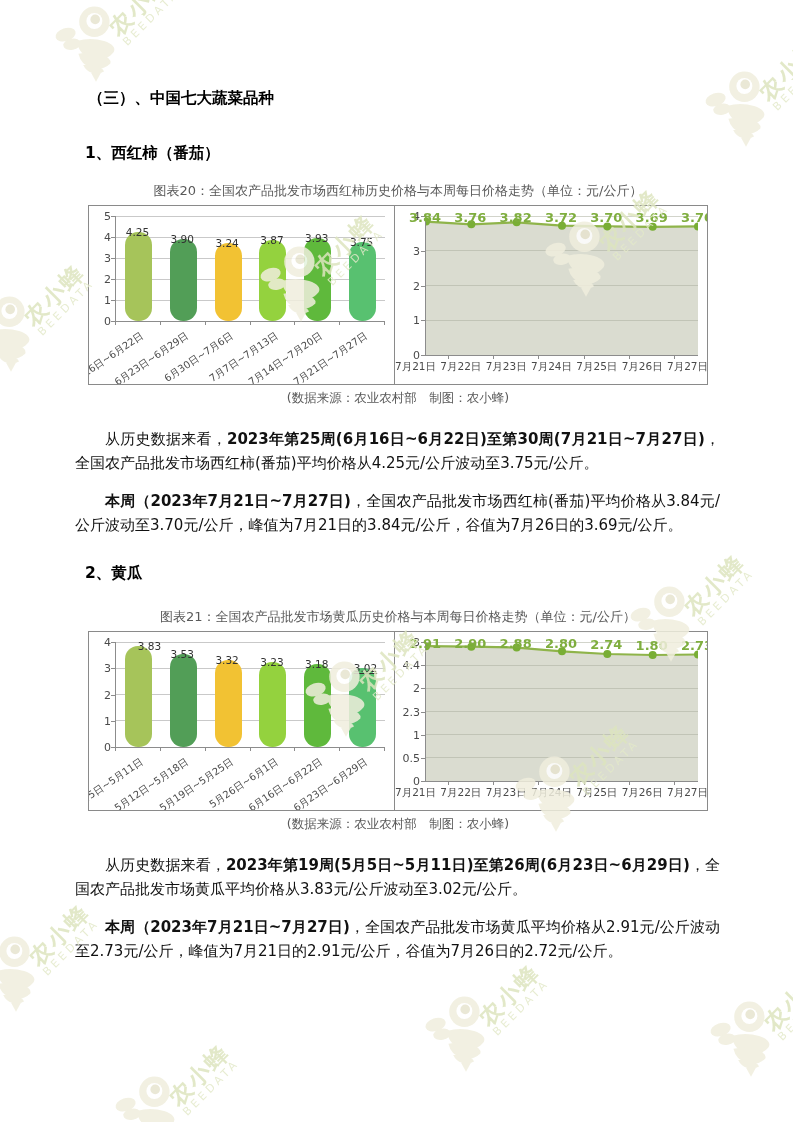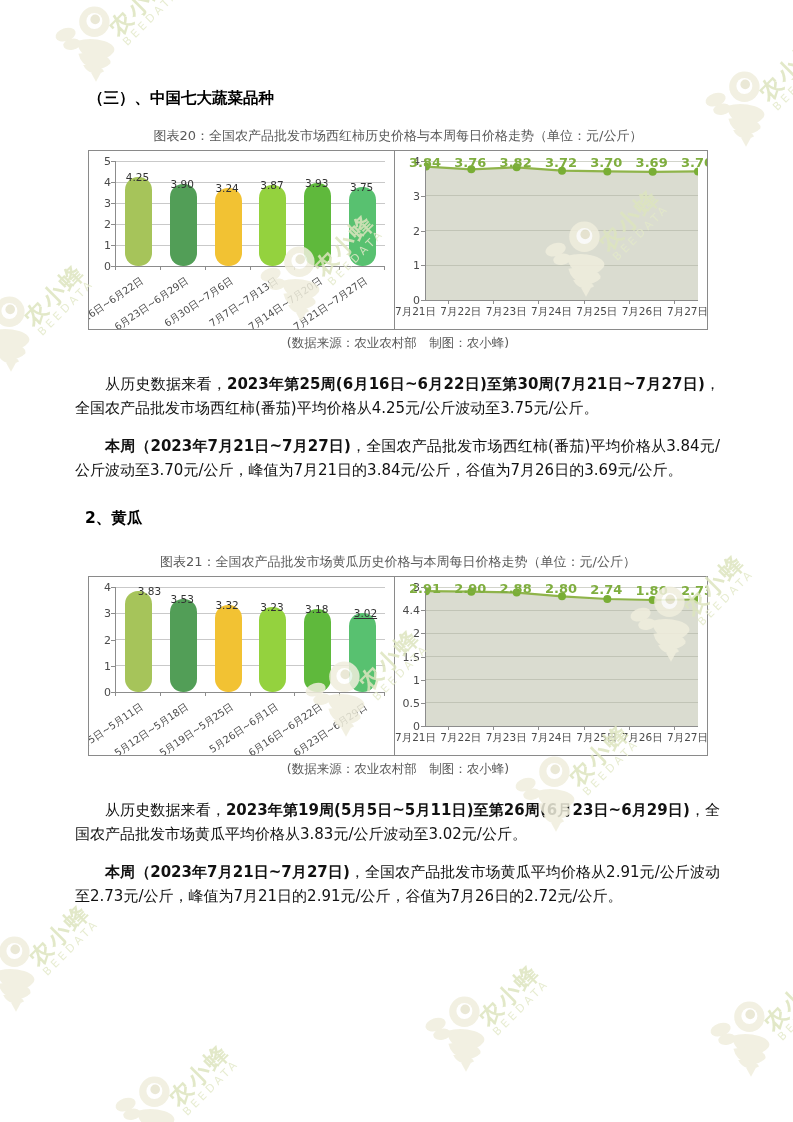--- a/index.html
+++ b/index.html
@@ -287,20 +287,21 @@
         </svg>
         <div class="wm-text">
           <span class="wm-name">农小蜂</span>
           <span class="wm-brand">BEEDATA</span>
         </div>
       </div>
     </div>
 
   <div class="h2">（三）、中国七大蔬菜品种</div>
 
+  <div class="h3">1、西红柿（番茄）</div>
 
   <div class="fig-caption">图表20：全国农产品批发市场西红柿历史价格与本周每日价格走势（单位：元/公斤）</div>
   <div class="fig-box">
     <div class="cell left">
       <div class="chart bchart">
           <div class="plot">
             <div class="gridline" style="top: 83.5px;"></div>
             <div class="gridline" style="top: 62.5px;"></div>
             <div class="gridline" style="top: 41.5px;"></div>
             <div class="gridline" style="top: 20.5px;"></div>
@@ -477,21 +478,21 @@
             <div class="gridline" style="top: 45.8333px;"></div>
             <div class="gridline" style="top: 22.6667px;"></div>
             <div class="gridline" style="top: -0.5px;"></div>
           </div>
           <div class="ylab" style="left: 0px; width: 25px; top: 143px;">0</div>
           <div class="ytick" style="left: 26px; top: 149px; width: 4px; height: 1px;"></div>
           <div class="ylab" style="left: 0px; width: 25px; top: 119.833px;">0.5</div>
           <div class="ytick" style="left: 26px; top: 125.833px; width: 4px; height: 1px;"></div>
           <div class="ylab" style="left: 0px; width: 25px; top: 96.6667px;">1</div>
           <div class="ytick" style="left: 26px; top: 102.667px; width: 4px; height: 1px;"></div>
-          <div class="ylab" style="left: 0px; width: 25px; top: 73.5px;">1.5</div>
+          <div class="ylab" style="left: 0px; width: 25px; top: 73.5px;">2.3</div>
           <div class="ytick" style="left: 26px; top: 79.5px; width: 4px; height: 1px;"></div>
           <div class="ylab" style="left: 0px; width: 25px; top: 50.3333px;">2</div>
           <div class="ytick" style="left: 26px; top: 56.3333px; width: 4px; height: 1px;"></div>
           <div class="ylab" style="left: 0px; width: 25px; top: 27.1667px;">4.4</div>
           <div class="ytick" style="left: 26px; top: 33.1667px; width: 4px; height: 1px;"></div>
           <div class="ylab" style="left: 0px; width: 25px; top: 4px;">3</div>
           <div class="ytick" style="left: 26px; top: 10px; width: 4px; height: 1px;"></div>
           <div class="pt-val" style="color: rgb(127, 174, 63); left: 4px; top: 4px;">2.91</div>
           <div class="pt-val" style="color: rgb(127, 174, 63); left: 49.3333px; top: 4px;">2.90</div>
           <div class="pt-val" style="color: rgb(127, 174, 63); left: 94.6667px; top: 4px;">2.88</div>

